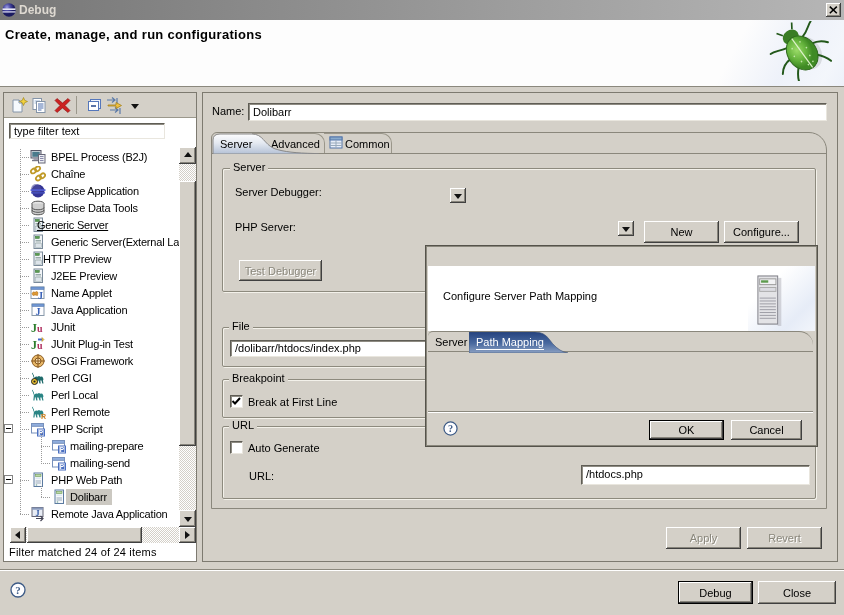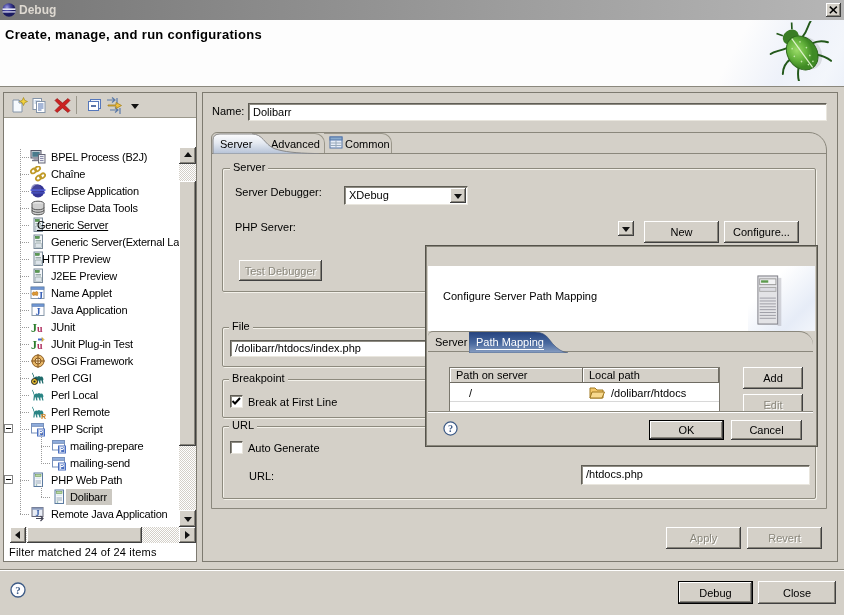--- a/index.html
+++ b/index.html
@@ -170,20 +170,21 @@
     <g stroke="#5b7aa8" stroke-width="1.2" fill="none">
       <path d="M1,4 L9,4 M6,1.5 L9,4 L6,6.5"></path>
       <path d="M4,14 L12,14 M9,11.5 L12,14 L9,16.5"></path>
     </g>
     <line x1="11" y1="2" x2="11" y2="8" stroke="#5b7aa8" stroke-width="1.2"></line>
     <line x1="14" y1="12" x2="14" y2="18" stroke="#5b7aa8" stroke-width="1.2"></line>
     <path d="M2,9 L10,9 L10,6.5 L15.5,9.5 L10,12.5 L10,10 L2,10 Z" fill="#f0c040" stroke="#a5821c" stroke-width="0.8"></path>
   </svg>
   <div class="tri" style="left:127px;top:11px;border-left:4px solid transparent;border-right:4px solid transparent;border-top:5px solid #111;"></div>
 
+  <div class="field" style="left:5px;top:30px;width:156px;height:16px;padding-top:1px;">type filter text</div>
 
   <div class="abs" id="tree" style="left:0;top:25px;width:175px;height:409px;overflow:hidden;">
   <div class="abs" style="left:16px;top:31px;width:1px;height:1px;background:#9a9a9a;"></div>
       <div class="abs" style="left:16px;top:33px;width:1px;height:1px;background:#9a9a9a;"></div>
       <div class="abs" style="left:16px;top:35px;width:1px;height:1px;background:#9a9a9a;"></div>
       <div class="abs" style="left:16px;top:37px;width:1px;height:1px;background:#9a9a9a;"></div>
       <div class="abs" style="left:16px;top:39px;width:1px;height:1px;background:#9a9a9a;"></div>
       <div class="abs" style="left:16px;top:41px;width:1px;height:1px;background:#9a9a9a;"></div>
       <div class="abs" style="left:16px;top:43px;width:1px;height:1px;background:#9a9a9a;"></div>
       <div class="abs" style="left:16px;top:45px;width:1px;height:1px;background:#9a9a9a;"></div>
@@ -446,21 +447,21 @@
       <div class="abs" style="left:20px;top:141px;width:1px;height:1px;background:#9a9a9a;"></div>
       <div class="abs" style="left:22px;top:141px;width:1px;height:1px;background:#9a9a9a;"></div>
       <div class="abs" style="left:24px;top:141px;width:1px;height:1px;background:#9a9a9a;"></div>
       <svg class="ticon" style="left:26px;top:133px" viewBox="0 0 16 16">
         <rect x="4" y="1" width="8.5" height="13.5" fill="#f1f4f7" stroke="#7a8a9a"></rect>
         <rect x="5.3" y="2.3" width="4" height="2.2" fill="#5a9a50" stroke="#3a7a36" stroke-width="0.5"></rect>
         <line x1="5.5" y1="6.5" x2="11" y2="6.5" stroke="#9aa"></line>
         <line x1="5.5" y1="8" x2="11" y2="8" stroke="#9aa"></line>
         <rect x="5.3" y="9.5" width="6" height="4" fill="#dde4ea" stroke="#9aa" stroke-width="0.5"></rect>
       </svg>
-      <div class="trow" style="left:38px;top:133px;">HTTP Preview</div>
+      <div class="trow" style="left:30px;top:133px;padding-left:9px;">HTTP Preview</div>
       <div class="abs" style="left:16px;top:158px;width:1px;height:1px;background:#9a9a9a;"></div>
       <div class="abs" style="left:18px;top:158px;width:1px;height:1px;background:#9a9a9a;"></div>
       <div class="abs" style="left:20px;top:158px;width:1px;height:1px;background:#9a9a9a;"></div>
       <div class="abs" style="left:22px;top:158px;width:1px;height:1px;background:#9a9a9a;"></div>
       <div class="abs" style="left:24px;top:158px;width:1px;height:1px;background:#9a9a9a;"></div>
       <svg class="ticon" style="left:26px;top:150px" viewBox="0 0 16 16">
         <rect x="4" y="1" width="8.5" height="13.5" fill="#f1f4f7" stroke="#7a8a9a"></rect>
         <rect x="5.3" y="2.3" width="4" height="2.2" fill="#5a9a50" stroke="#3a7a36" stroke-width="0.5"></rect>
         <line x1="5.5" y1="6.5" x2="11" y2="6.5" stroke="#9aa"></line>
         <line x1="5.5" y1="8" x2="11" y2="8" stroke="#9aa"></line>
@@ -711,21 +712,20 @@
           </linearGradient>
         </defs>
       <path d="M1,22 L1,8 Q1,2 8,2 L40,2 C51,2 52,12 62,16.5 C72,20 84,21 102,21.5 L107,22 Z" fill="url(#seltab)" stroke="#888888" stroke-width="1"></path>
     </svg>
     <div class="txt" style="left:8px;top:5px;">Server</div>
 
     <div class="group" style="left:10px;top:35px;width:594px;height:124px;"></div>
     <div class="glabel" style="left:18px;top:29px;">Server</div>
     <div class="txt" style="left:23px;top:53px;">Server Debugger:</div>
 
-    <div class="field" style="left:132px;top:53px;width:124px;height:19px;">XDebug</div>
 
     <div class="txt" style="left:23px;top:88px;">PHP Server:</div>
     <div class="btn" style="left:432px;top:88px;width:75px;height:22px;">New</div>
     <div class="btn" style="left:512px;top:88px;width:75px;height:22px;">Configure...</div>
     <div class="btn disabled" style="left:27px;top:127px;width:83px;height:21px;">Test Debugger</div>
 
     <div class="group" style="left:10px;top:194px;width:594px;height:40px;"></div>
     <div class="glabel" style="left:17px;top:188px;">File</div>
     <div class="field" style="left:18px;top:207px;width:578px;height:17px;padding-top:1px;">/dolibarr/htdocs/index.php</div>
 
@@ -797,36 +797,20 @@
             <stop offset="0%" stop-color="#24427e"></stop>
             <stop offset="55%" stop-color="#4a6aa0"></stop>
             <stop offset="100%" stop-color="#8ba0c2"></stop>
           </linearGradient>
         </defs>
       <path d="M0,21 L0,0 L66,0 Q75,0 80,7 Q87,17 95,20 L99,21 Z" fill="url(#dseltab)" stroke="#3c5074" stroke-width="0.6"></path>
     </svg>
     <div class="txt" style="left:48px;top:4px;color:#fff;border-bottom:1px solid #fff;padding-bottom:1px;">Path Mapping</div>
   </div>
 
-  <div class="abs" style="left:3px;top:106px;width:384px;height:59px;overflow:hidden;">
-
-    <div class="abs" style="left:20px;top:15px;width:271px;height:60px;background:#fff;border:1px solid #7a776d;">
-      <div class="abs" style="left:0;top:0;width:133px;height:15px;background:#d4d0c8;box-shadow:inset -1px -1px 0 #6e6b62, inset 1px 1px 0 #fff;padding:1px 0 0 6px;">Path on server</div>
-      <div class="abs" style="left:133px;top:0;width:136px;height:15px;background:#d4d0c8;box-shadow:inset -1px -1px 0 #6e6b62, inset 1px 1px 0 #fff;padding:1px 0 0 6px;">Local path</div>
-      <div class="txt" style="left:19px;top:19px;">/</div>
-      <svg class="abs" style="left:139px;top:18px" width="16" height="13" viewBox="0 0 16 13">
-        <path d="M1,2 L6,2 L8,4 L14,4 L14,12 L1,12 Z" fill="#f4c86a" stroke="#a07820"></path>
-        <path d="M3,6 L15.5,6 L13,12 L1,12 Z" fill="#f8d98e" stroke="#a07820"></path>
-      </svg>
-      <div class="txt" style="left:161px;top:19px;">/dolibarr/htdocs</div>
-      <div class="abs" style="left:0;top:33px;width:269px;height:1px;background:#d8d8d8;"></div>
-    </div>
-    <div class="btn" style="left:314px;top:15px;width:60px;height:22px;">Add</div>
-    <div class="btn disabled" style="left:314px;top:42px;width:60px;height:22px;">Edit</div>
-  </div>
   <div class="abs" style="left:2px;top:165px;width:385px;height:2px;background:#8b887d;border-bottom:1px solid #fff;"></div>
 
   <svg class="abs" style="left:17px;top:175px" width="15" height="15" viewBox="0 0 16 16">
     <circle cx="8" cy="8" r="7" fill="#fdfdff" stroke="#3c5a86" stroke-width="1.3"></circle>
     <text x="8" y="12" text-anchor="middle" font-size="11" font-weight="bold" fill="#3c5a86" font-family="Liberation Serif">?</text>
   </svg>
   <div class="btn default" style="left:223px;top:174px;width:75px;height:20px;">OK</div>
   <div class="btn" style="left:305px;top:174px;width:71px;height:20px;">Cancel</div>
 </div>
 

